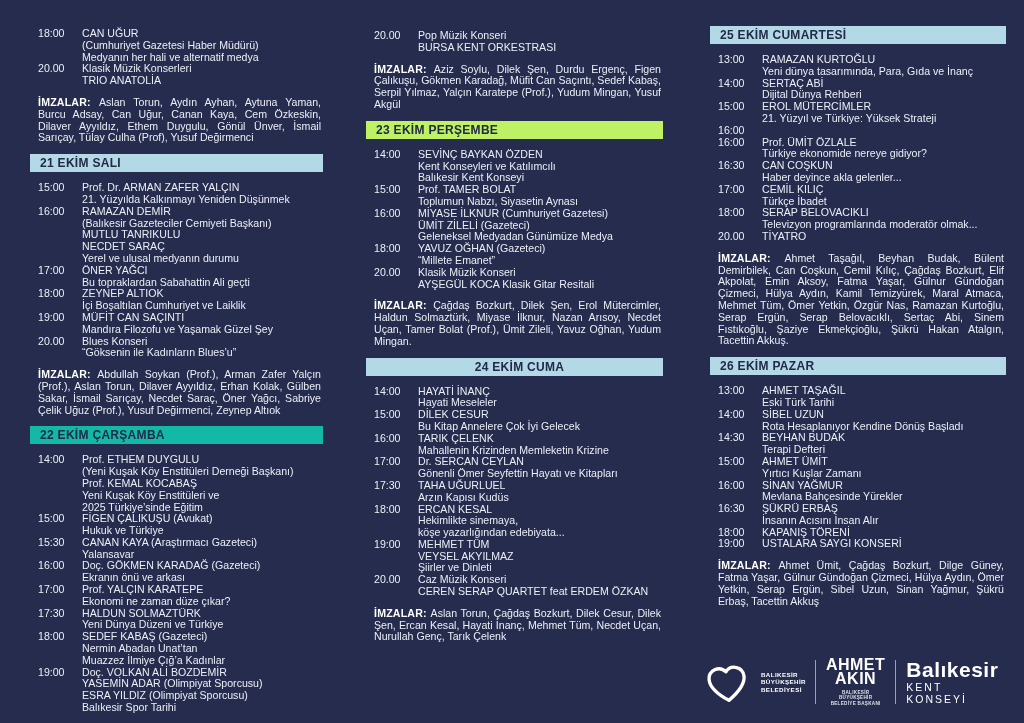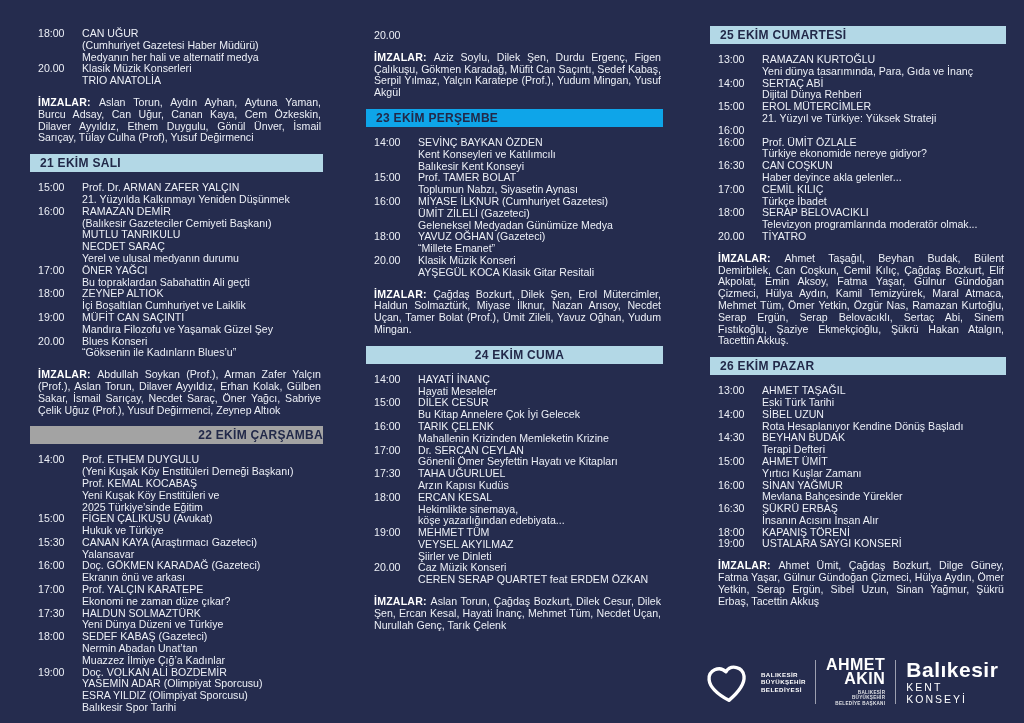--- a/index.html
+++ b/index.html
@@ -28,21 +28,21 @@
   }
   .imzalar .lbl{font-weight:bold;color:#FFFFFF;letter-spacing:.2px;}
   
   .footer{
     position:absolute;left:700px;top:646px;width:280px;height:72px;
     display:flex;align-items:center;color:#FFFFFF;
   }
   .heart-wrap{width:54px;height:54px;flex:none;margin-right:7px;transform:rotate(-6deg);}
   .muni-name{font-size:6.2px;line-height:7.4px;font-weight:bold;letter-spacing:.4px;margin-right:9px;}
   .vdiv{width:1px;height:44px;background:rgba(255,255,255,.55);flex:none;}
-  .mayor{margin:0 10px;text-align:right;}
+  .mayor{margin:0 10px;text-align:center;}
   .mayor-name{font-size:16px;line-height:14px;font-weight:bold;letter-spacing:.5px;}
   .mayor-title{font-size:4.6px;line-height:5.6px;font-weight:bold;opacity:.85;margin-top:4px;letter-spacing:.3px;}
   .council{margin-left:10px;}
   .council-name{font-size:21px;line-height:20px;font-weight:bold;letter-spacing:.5px;}
   .council-sub{font-size:10.5px;line-height:12px;letter-spacing:2px;margin-top:1px;}
 </style>
 </head>
 <body>
 
 <div class="page" style="background: rgb(37, 44, 78); color: rgb(236, 239, 246);">
@@ -108,21 +108,21 @@
         </div>
         <div class="event-row">
           <div class="event-time">20.00</div>
           <div class="event-lines">
             <div class="event-line">Blues Konseri</div>
             <div class="event-line">“Göksenin ile Kadınların Blues’u”</div>
           </div>
         </div>
       </div>
       <div class="imzalar block"><span class="lbl">İMZALAR: </span>Abdullah Soykan (Prof.), Arman Zafer Yalçın (Prof.), Aslan Torun, Dilaver Ayyıldız, Erhan Kolak, Gülben Sakar, İsmail Sarıçay, Necdet Saraç, Öner Yağcı, Sabriye Çelik Uğuz (Prof.), Yusuf Değirmenci, Zeynep Altıok</div>
-      <div class="section-bar block" style="background: #a3a3a3; color: rgb(34, 41, 73); text-align: right;">22 EKİM ÇARŞAMBA</div>
+      <div class="section-bar block" style="background: #14b8a6; color: rgb(34, 41, 73);">22 EKİM ÇARŞAMBA</div>
       <div class="events block">
         <div class="event-row">
           <div class="event-time">14:00</div>
           <div class="event-lines">
             <div class="event-line">Prof. ETHEM DUYGULU</div>
             <div class="event-line">(Yeni Kuşak Köy Enstitüleri Derneği Başkanı)</div>
             <div class="event-line">Prof. KEMAL KOCABAŞ</div>
             <div class="event-line">Yeni Kuşak Köy Enstitüleri ve</div>
             <div class="event-line">2025 Türkiye’sinde Eğitim</div>
           </div>
@@ -178,24 +178,28 @@
             <div class="event-line">ESRA YILDIZ (Olimpiyat Sporcusu)</div>
             <div class="event-line">Balıkesir Spor Tarihi</div>
           </div>
         </div>
       </div>
     </div>
   <div class="col" id="col-1">
       <div class="events block">
         <div class="event-row">
           <div class="event-time">20.00</div>
+          <div class="event-lines">
+            <div class="event-line">Pop Müzik Konseri</div>
+            <div class="event-line">BURSA KENT ORKESTRASI</div>
+          </div>
         </div>
       </div>
       <div class="imzalar block"><span class="lbl">İMZALAR: </span>Aziz Soylu, Dilek Şen, Durdu Ergenç, Figen Çalıkuşu, Gökmen Karadağ, Müfit Can Saçıntı, Sedef Kabaş, Serpil Yılmaz, Yalçın Karatepe (Prof.), Yudum Mingan, Yusuf Akgül</div>
-      <div class="section-bar block" style="background: #0ea5e9; color: rgb(34, 41, 73);">23 EKİM PERŞEMBE</div>
+      <div class="section-bar block" style="background: #bef264; color: rgb(34, 41, 73);">23 EKİM PERŞEMBE</div>
       <div class="events block">
         <div class="event-row">
           <div class="event-time">14:00</div>
           <div class="event-lines">
             <div class="event-line">SEVİNÇ BAYKAN ÖZDEN</div>
             <div class="event-line">Kent Konseyleri ve Katılımcılı</div>
             <div class="event-line">Balıkesir Kent Konseyi</div>
           </div>
         </div>
         <div class="event-row">

